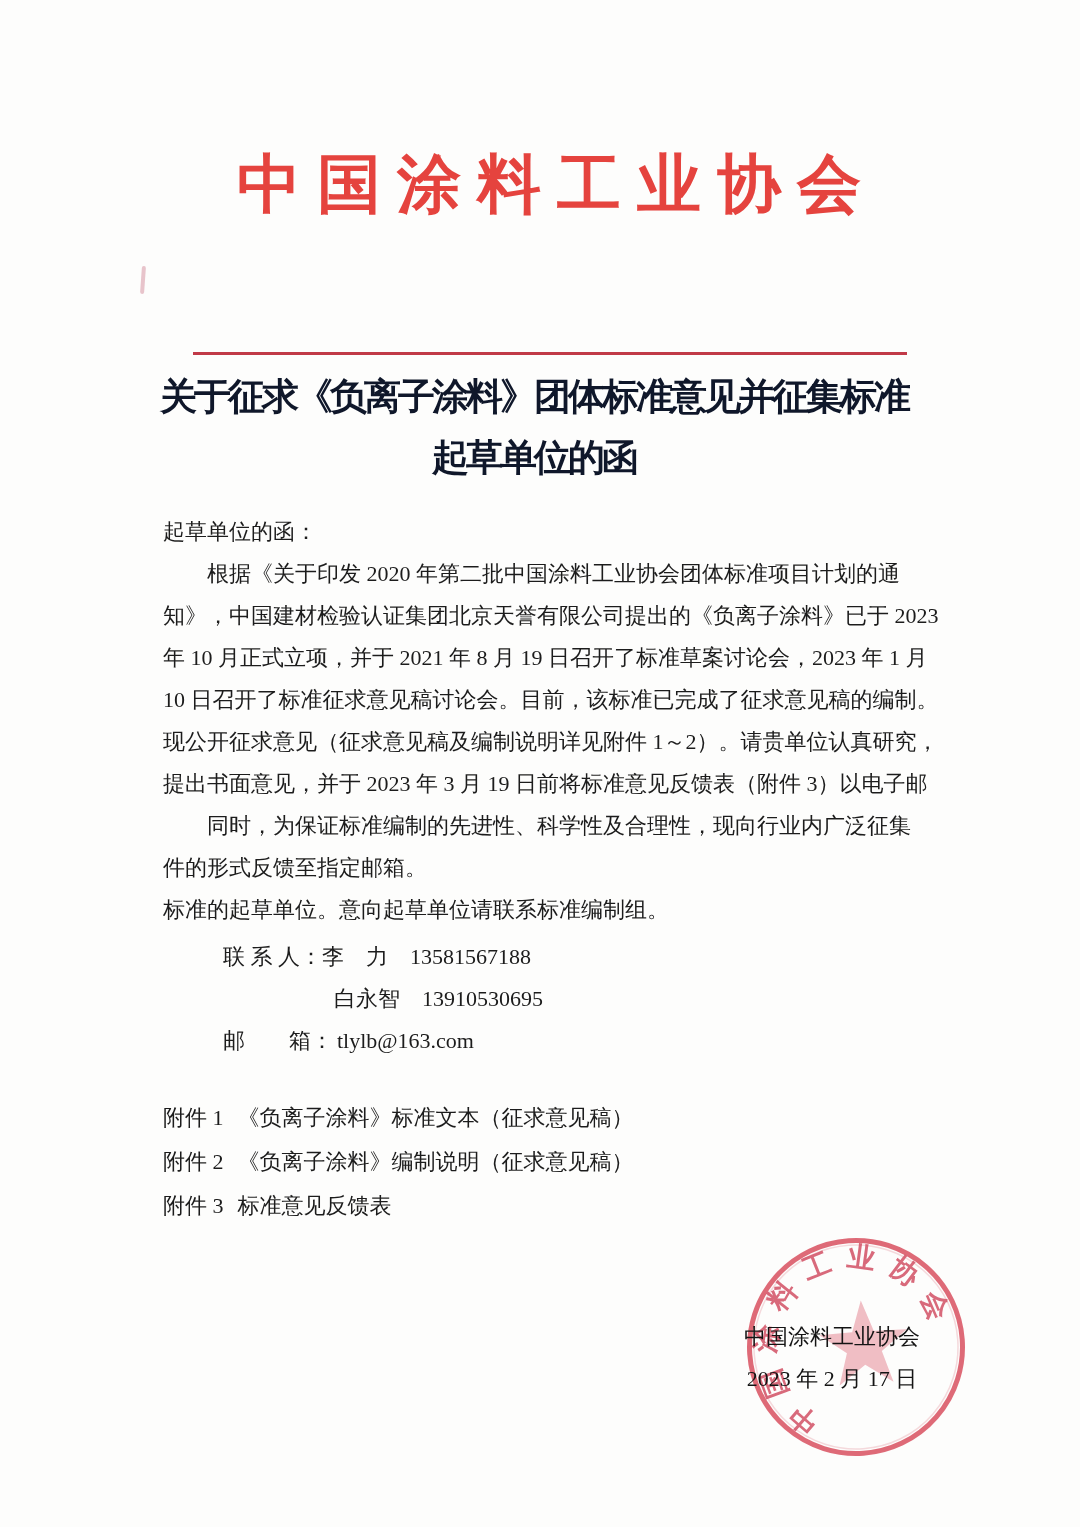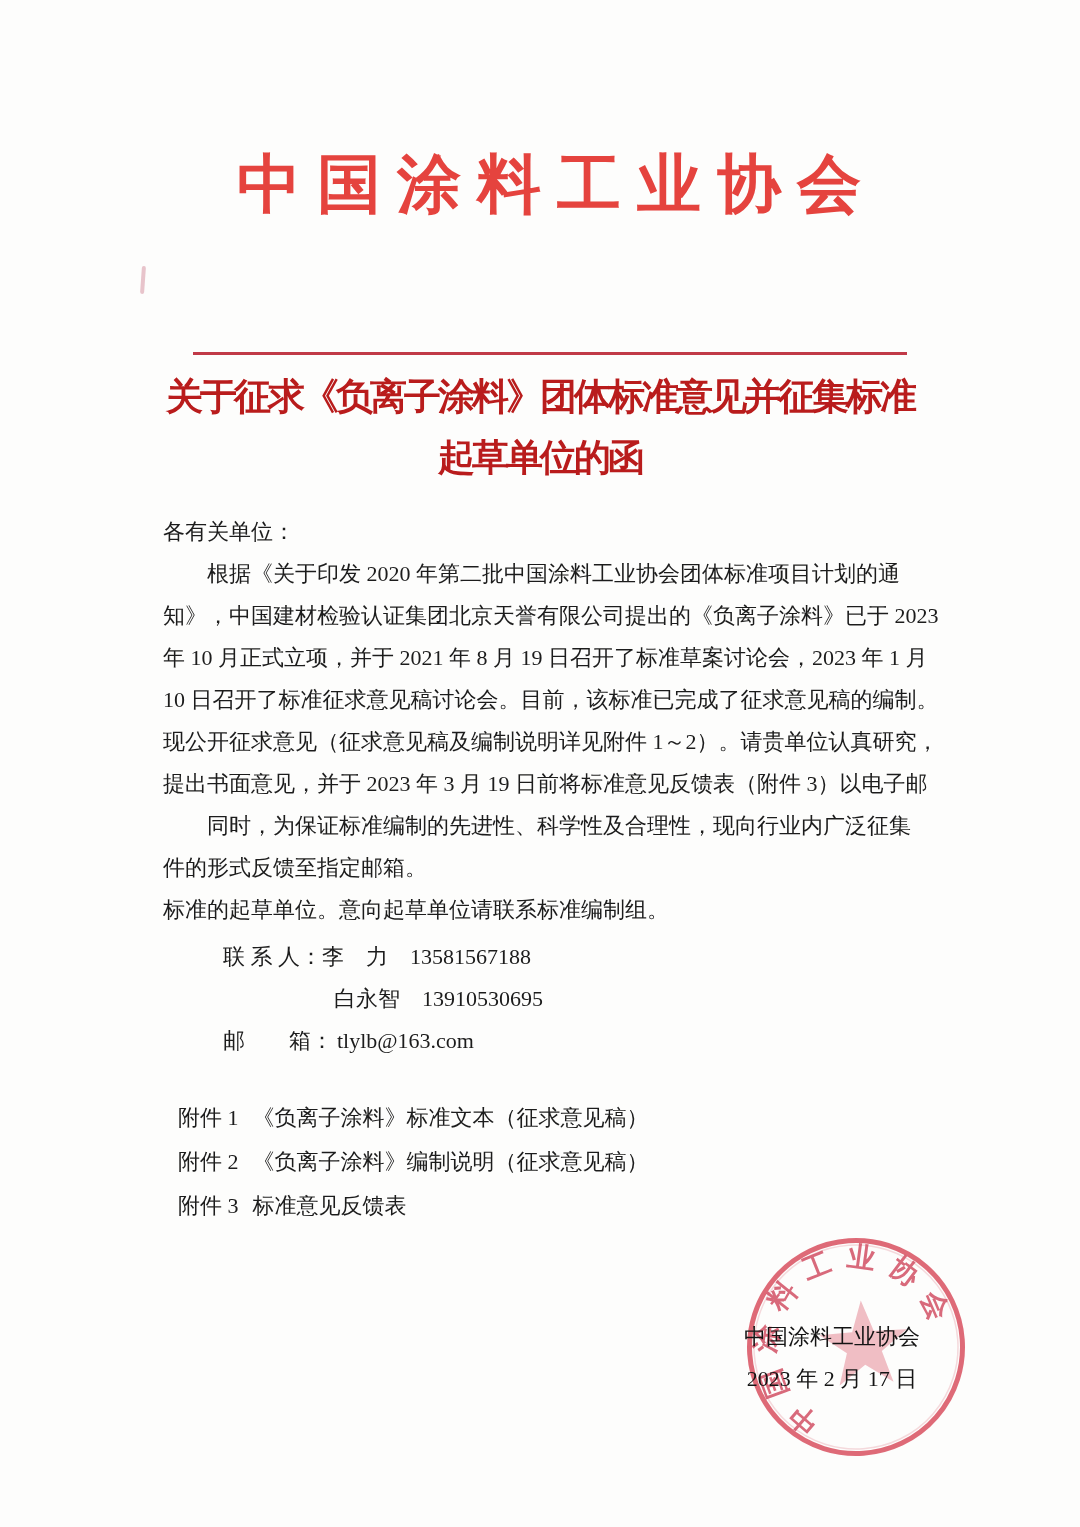--- a/index.html
+++ b/index.html
@@ -25,39 +25,39 @@
   }
   .scan-mark{
     position:absolute;left:141px;top:266px;width:4px;height:28px;
     background:rgba(200,110,130,0.40);border-radius:3px;transform:rotate(4deg);
   }
   .red-rule{
     position:absolute;left:193px;top:352px;width:714px;height:3px;
     background:#c13a47;
   }
   .doc-title{
-    position:absolute;left:90px;top:366px;width:900px;
+    position:absolute;left:84px;top:366px;width:900px;
     text-align:center;
     font-size:37px;font-weight:bold;letter-spacing:-3px;
-    line-height:61px;color:#b91c1c;
+    line-height:61px;color:#0f172a;
     white-space:nowrap;
   }
   .body-text{
     position:absolute;left:163px;top:511px;width:800px;
     font-size:22px;line-height:42px;
     white-space:nowrap;
   }
   .body-text .indent{text-indent:44px;}
   .contact{padding-left:60px;}
   .contact-first{margin-top:5px;}
   .contact2{padding-left:171px;}
   .phone{margin-left:22px;margin-top:42px;}
   .email-val{margin-left:4px;}
   .attachments{
-    position:absolute;left:178px;top:1096px;width:800px;
+    position:absolute;left:163px;top:1096px;width:800px;
     font-size:22px;line-height:44px;
     white-space:nowrap;
   }
   .att-text{margin-left:14px;}
   .seal{
     position:absolute;left:744px;top:1235px;width:224px;height:224px;
     z-index:1;
   }
   .seal-text{
     font-size:28px;font-weight:bold;letter-spacing:13px;
@@ -81,21 +81,21 @@
   <div class="scan-mark"></div>
 
   <div class="red-rule"></div>
 
   <div class="doc-title">
     <div>关于征求《负离子涂料》团体标准意见并征集标准</div>
     <div>起草单位的函</div>
   </div>
 
   <div class="body-text">
-    <div class="line">各有关单位：</div>
+    <div class="line">起草单位的函：</div>
     <div class="line indent">根据《关于印发 2020 年第二批中国涂料工业协会团体标准项目计划的通</div>
     <div class="line">知》，中国建材检验认证集团北京天誉有限公司提出的《负离子涂料》已于 2023</div>
     <div class="line">年 10 月正式立项，并于 2021 年 8 月 19 日召开了标准草案讨论会，2023 年 1 月</div>
     <div class="line">10 日召开了标准征求意见稿讨论会。目前，该标准已完成了征求意见稿的编制。</div>
     <div class="line">现公开征求意见（征求意见稿及编制说明详见附件 1～2）。请贵单位认真研究，</div>
     <div class="line">提出书面意见，并于 2023 年 3 月 19 日前将标准意见反馈表（附件 3）以电子邮</div>
     <div class="line indent">同时，为保证标准编制的先进性、科学性及合理性，现向行业内广泛征集</div>
     <div class="line">件的形式反馈至指定邮箱。</div>
     <div class="line">标准的起草单位。意向起草单位请联系标准编制组。</div>
 

